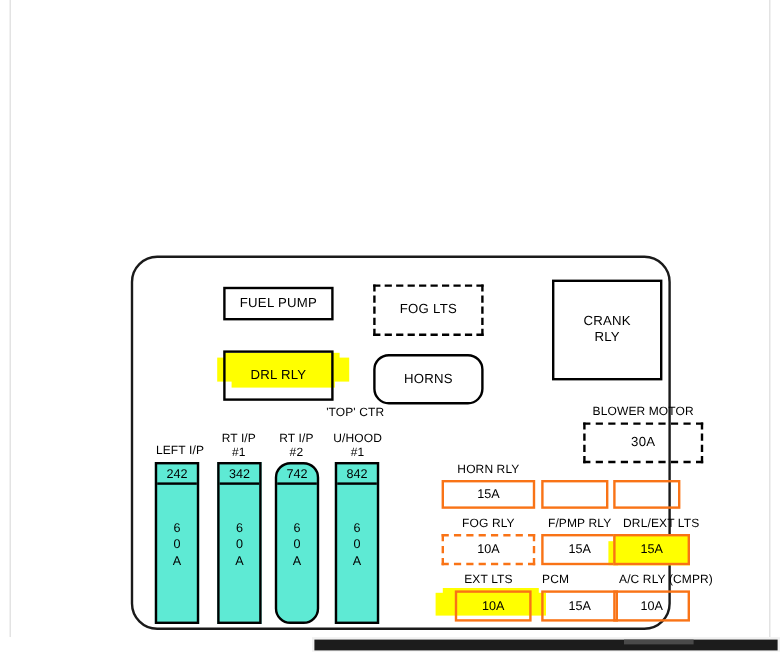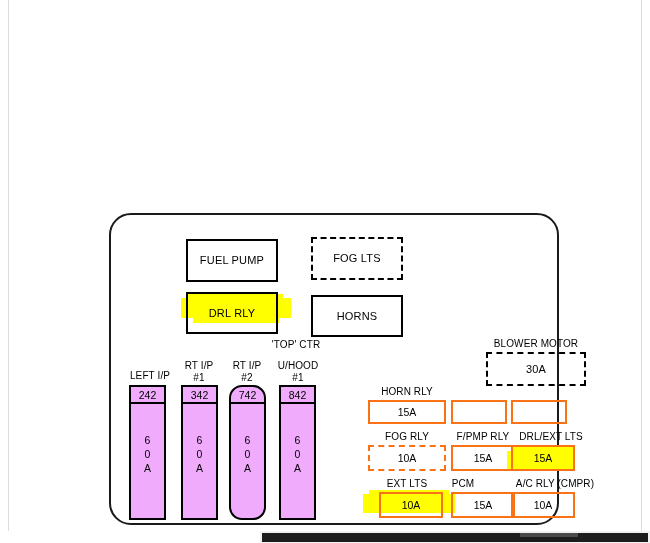--- a/index.html
+++ b/index.html
@@ -86,21 +86,21 @@
     position: absolute;
     background: #ffff00;
     z-index: 1;
   }
 
   
   .tallfuse {
     position: absolute;
     box-sizing: border-box;
     border: 2px solid #000;
-    background: #f0abfc;
+    background: #5eead4;
     z-index: 3;
   }
   .tallfuse .num {
     box-sizing: border-box;
     height: 17px;
     border-bottom: 2px solid #000;
     display: flex;
     align-items: center;
     justify-content: center;
     font-size: 10.5px;
@@ -170,36 +170,40 @@
 
     <div class="hl" style="left:70px; top:83px; width:110px; height:20px;"></div>
     <div class="hl" style="left:76px; top:79px; width:96px; height:10px;"></div>
     <div class="hl" style="left:82px; top:99px; width:86px; height:9px;"></div>
 
     <div class="hl" style="left:396px; top:236px; width:68px; height:20px;"></div>
 
     <div class="hl" style="left:252px; top:279px; width:92px; height:19px;"></div>
     <div class="hl" style="left:258px; top:275px; width:80px; height:8px;"></div>
 
-    <div class="blk" style="left:75px; top:24px; width:92px; height:43px;">
+    <div class="blk" style="left:75px; top:24px; width:92px; height:28px;">
       <span>FUEL PUMP</span>
     </div>
 
     <div class="blk dashed" style="left:200px; top:22px; width:92px; height:43px;">
       <span>FOG LTS</span>
     </div>
 
     <div class="blk" style="left:75px; top:77px; width:92px; height:42px;">
       <span>DRL RLY</span>
     </div>
 
-    <div class="blk" style="left:200px; top:80px; width:92px; height:42px;">
+    <div class="blk" style="left:200px; top:80px; width:92px; height:42px;border-radius:13px;">
       <span>HORNS</span>
     </div>
 
+    <div class="blk" style="left:349px; top:18px; width:92px; height:84px; flex-direction:column;">
+      <span>CRANK</span>
+      <span>RLY</span>
+    </div>
 
     <div class="cap" style="left:140px; top:124px; width:90px;">'TOP' CTR</div>
 
     <div class="cap" style="left:365px; top:123px; width:120px;">BLOWER MOTOR</div>
     <div class="blk dashed" style="left:375px; top:137px; width:100px; height:34px;">
       <span>30A</span>
     </div>
 
     <div class="cap" style="left:6px; top:155px; width:66px;">
       <span>LEFT I/P</span>

